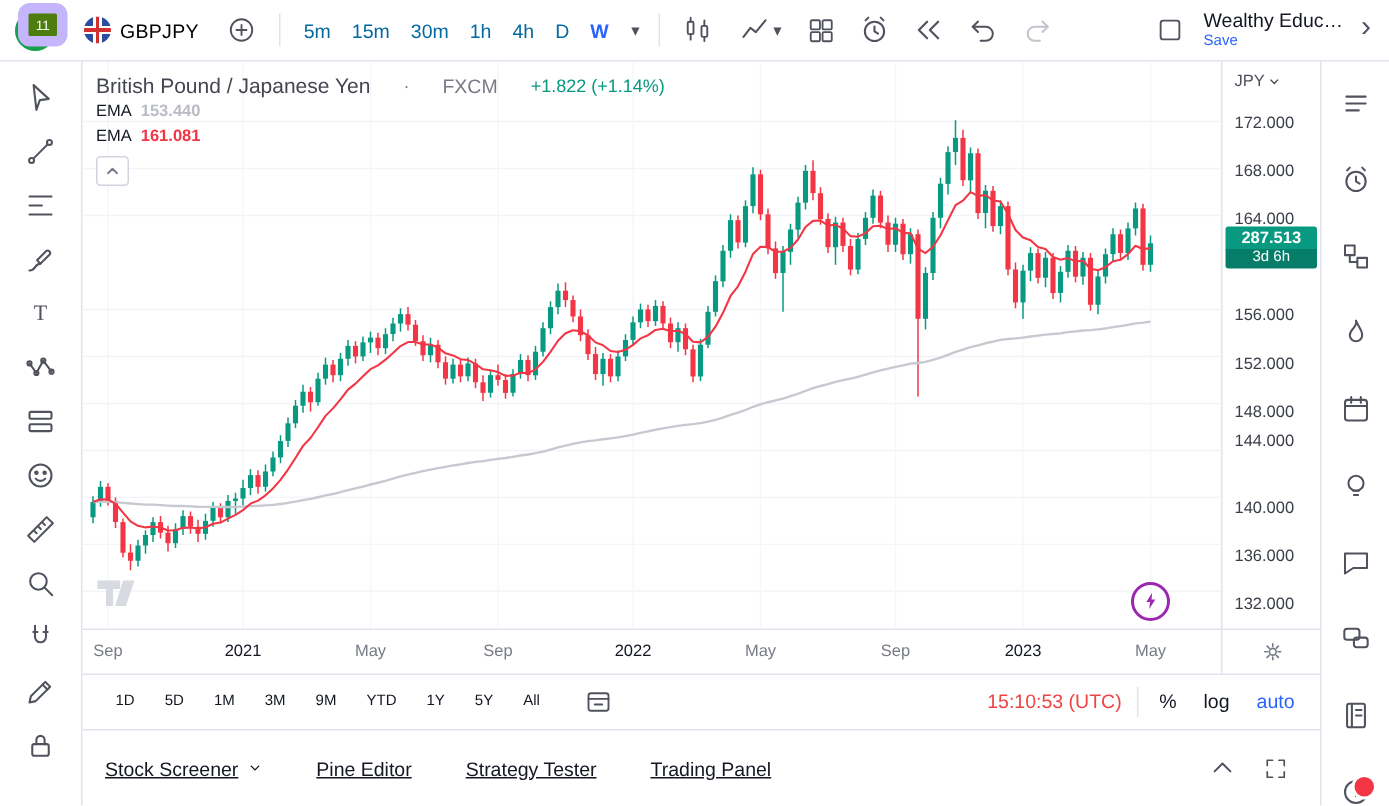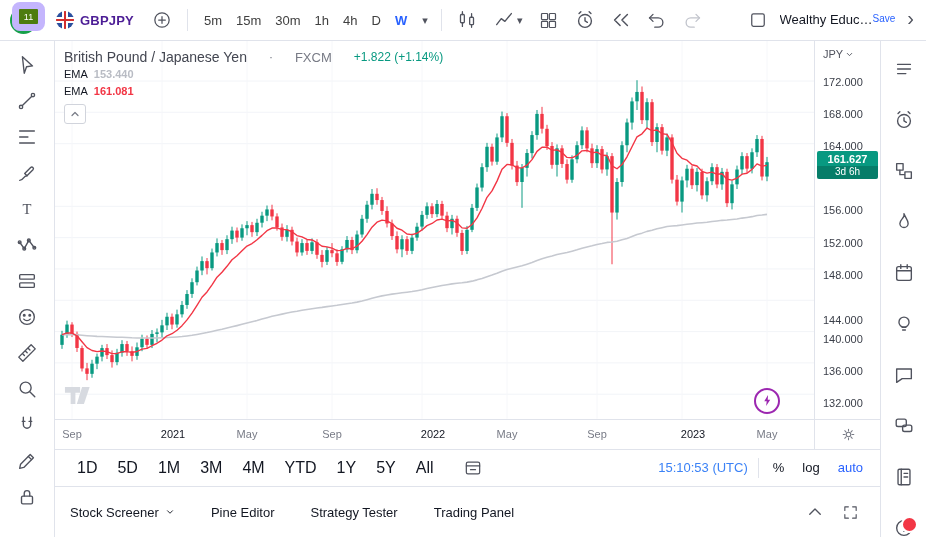--- a/index.html
+++ b/index.html
@@ -22,31 +22,31 @@
     background:#4d7c0f;color:#fff;font-size:9px;display:flex;align-items:center;justify-content:center;
     padding:0 2px;border:7px solid #c4b5fd;text-align:center;}
   .symbol-btn{display:flex;align-items:center;gap:6px;padding:0 8px;height:30px;border-radius:4px;}
   .flag{width:18px;height:18px;border-radius:50%;
     background:
       linear-gradient(0deg, transparent 43%, #d32f2f 43%, #d32f2f 57%, transparent 57%),
       linear-gradient(90deg, transparent 43%, #d32f2f 43%, #d32f2f 57%, transparent 57%),
       linear-gradient(0deg, transparent 35%, #fff 35%, #fff 65%, transparent 65%),
       linear-gradient(90deg, transparent 35%, #fff 35%, #fff 65%, transparent 65%),
       #2b4f9e;}
-  .symbol-name{font-weight:bold;color:#4c1d95;font-size:13px;letter-spacing:.2px;}
+  .symbol-name{font-weight:normal;color:#000000;font-size:13px;letter-spacing:.2px;}
   .tb-sep{width:1px;height:22px;background:#e0e3eb;margin:0 5px;flex:0 0 auto;}
   .icon-btn{width:32px;height:32px;border-radius:4px;display:flex;align-items:center;justify-content:center;
     color:#50535e;flex:0 0 auto;}
   .icon-btn.disabled{color:#c1c4cc;}
   #intervals{display:flex;align-items:center;}
-  .tf-btn{padding:0 7px;height:28px;display:flex;align-items:center;border-radius:4px;color:#404040;font-size:13px;}
+  .tf-btn{padding:0 7px;height:28px;display:flex;align-items:center;border-radius:4px;color:#0369a1;font-size:13px;}
   .tf-btn.active{color:#2962ff;font-weight:bold;}
   .chev{color:#50535e;font-size:11px;padding:0 4px;}
   .layout-group{margin-left:auto;display:flex;align-items:center;gap:6px;}
-  .layout-name-wrap{display:flex;flex-direction:row;align-items:flex-start;line-height:1.1;}
+  .layout-name-wrap{display:flex;flex-direction:column;align-items:flex-start;line-height:1.1;}
   .layout-name{font-size:13px;color:#131722;max-width:96px;white-space:nowrap;overflow:hidden;}
   .save-link{font-size:10px;color:#2962ff;}
   .tb-chevron-right{font-size:20px;color:#50535e;padding:0 2px 3px 6px;}
 
   
   .left-rail{position:absolute;top:41px;left:0;bottom:0;width:54px;background:#fff;
     border-right:1px solid #e0e3eb;display:flex;flex-direction:column;align-items:center;
     padding-top:10px;gap:8px;z-index:5;}
   .rail-btn{width:30px;height:28px;display:flex;align-items:center;justify-content:center;
     color:#50535e;border-radius:4px;flex:0 0 auto;}
@@ -77,34 +77,34 @@
   .legend-ind .val{font-weight:bold;}
   .legend-collapse{margin-top:5px;width:20px;height:18px;border:1px solid #d1d4dc;border-radius:3px;
     display:flex;align-items:center;justify-content:center;color:#787b86;background:#fff;}
 
   .watermark{position:absolute;left:10px;bottom:12px;color:#d7dae0;}
   .spark-badge{position:absolute;right:34px;bottom:5px;width:22px;height:22px;border-radius:50%;
     border:2px solid #9c27b0;background:#fff;display:flex;align-items:center;justify-content:center;color:#9c27b0;}
 
   .time-axis{height:30px;border-top:1px solid #e0e3eb;position:relative;}
   .time-label{position:absolute;top:8px;transform:translateX(-50%);font-size:11px;color:#787b86;}
-  .time-label.year{color:#131722;margin-left:11px;}
+  .time-label.year{color:#131722;}
   .axis-corner{position:absolute;right:0;top:0;bottom:0;width:66px;border-left:1px solid #e0e3eb;
     display:flex;align-items:center;justify-content:center;color:#787b86;}
 
   .range-bar{height:37px;border-top:1px solid #e0e3eb;display:flex;align-items:center;padding:0 14px;gap:2px;}
-  .range-btn{padding:0 9px;height:24px;display:flex;align-items:center;border-radius:4px;font-size:16px;color:#131722;text-align:center;}
+  .range-btn{padding:0 9px;height:24px;display:flex;align-items:center;border-radius:4px;font-size:10px;color:#131722;text-align:center;}
   .goto-date{margin-left:18px;color:#50535e;}
   .range-right{margin-left:auto;display:flex;align-items:center;gap:10px;}
-  .clock{font-size:13px;color:#3b82f6;text-align:right;}
+  .clock{font-size:13px;color:#ef4444;text-align:right;}
   .rb-sep{width:1px;height:20px;background:#e0e3eb;}
   .scale-mode{font-size:13px;color:#131722;padding:0 4px;}
   .scale-mode.active{color:#2962ff;}
 
-  .bottom-panel{flex:1;border-top:1px solid #e0e3eb;display:flex;align-items:center;padding:16px 16px;gap:36px;}
+  .bottom-panel{flex:1;border-top:1px solid #e0e3eb;display:flex;align-items:center;padding:16px 16px;gap:36px;text-decoration:underline;}
   .bp-item{font-size:13px;color:#131722;display:flex;align-items:center;gap:6px;white-space:nowrap;}
   .bp-right{margin-left:auto;display:flex;align-items:center;gap:18px;color:#50535e;padding-right:6px;}
 </style>
 </head>
 <body data-interactable="false">
 
 <div class="topbar" data-interactable="false">
   <div class="logo-wrap" data-interactable="true">
     <div class="logo" data-interactable="false">W</div>
     <div class="logo-badge" data-interactable="false">11</div>
@@ -737,26 +737,26 @@
         <svg viewBox="0 0 24 24" width="9" height="9" fill="none" stroke="currentColor" stroke-width="2.4" stroke-linecap="round" data-interactable="false">
             <path d="M6 9l6 6 6-6"></path>
           </svg>
       </div>
     <div class="price-tick" data-interactable="false" style="top: 34px;">172.000</div>
         <div class="price-tick" data-interactable="false" style="top: 66.1px;">168.000</div>
         <div class="price-tick" data-interactable="false" style="top: 98.2px;">164.000</div>
         <div class="price-tick" data-interactable="false" style="top: 162.4px;">156.000</div>
         <div class="price-tick" data-interactable="false" style="top: 194.5px;">152.000</div>
         <div class="price-tick" data-interactable="false" style="top: 226.6px;">148.000</div>
-        <div class="price-tick" data-interactable="false" style="top: 272px;">144.000</div>
+        <div class="price-tick" data-interactable="false" style="top: 246px;">144.000</div>
         <div class="price-tick" data-interactable="false" style="top: 290.8px;">140.000</div>
         <div class="price-tick" data-interactable="false" style="top: 322.9px;">136.000</div>
         <div class="price-tick" data-interactable="false" style="top: 355px;">132.000</div>
         <div class="last-price-badge" data-interactable="false" style="background: rgb(8, 153, 129); top: 110.243px;">
-          <div class="lp" data-interactable="false">161.627</div>
+          <div class="lp" data-interactable="false">287.513</div>
           <div class="cd" data-interactable="false">3d 6h</div>
         </div>
       </div>
   </div>
 
   <div class="time-axis" id="time-axis" data-interactable="true">
     <div class="axis-corner" data-interactable="true">
       <svg viewBox="0 0 24 24" width="17" height="17" fill="none" stroke="currentColor" stroke-width="1.5" stroke-linecap="round" data-interactable="false">
           <circle cx="12" cy="12" r="3.2"></circle>
           <path d="M12 4.5v2.6M12 16.9v2.6M4.5 12h2.6M16.9 12h2.6M6.7 6.7l1.9 1.9M15.4 15.4l1.9 1.9M17.3 6.7l-1.9 1.9M8.6 15.4l-1.9 1.9"></path>
@@ -772,21 +772,21 @@
       <div class="time-label year" data-interactable="false" style="left: 628px;">2023</div>
       <div class="time-label" data-interactable="false" style="left: 713px;">May</div>
     </div>
 
   <div class="range-bar" data-interactable="false">
     <div id="ranges" style="display:flex;align-items:center;gap:2px;" data-interactable="false">
         <div class="range-btn" data-interactable="true">1D</div>
         <div class="range-btn" data-interactable="true">5D</div>
         <div class="range-btn" data-interactable="true">1M</div>
         <div class="range-btn" data-interactable="true">3M</div>
-        <div class="range-btn" data-interactable="true">4M</div>
+        <div class="range-btn" data-interactable="true">9M</div>
         <div class="range-btn" data-interactable="true">YTD</div>
         <div class="range-btn" data-interactable="true">1Y</div>
         <div class="range-btn" data-interactable="true">5Y</div>
         <div class="range-btn" data-interactable="true">All</div>
       </div>
     <div class="goto-date" data-interactable="true">
       <svg viewBox="0 0 24 24" width="20" height="20" fill="none" stroke="currentColor" stroke-width="1.5" stroke-linecap="round" data-interactable="false">
           <rect x="4" y="5" width="16" height="14" rx="2"></rect>
           <path d="M4 9.5h16M9 14h6"></path>
         </svg>

